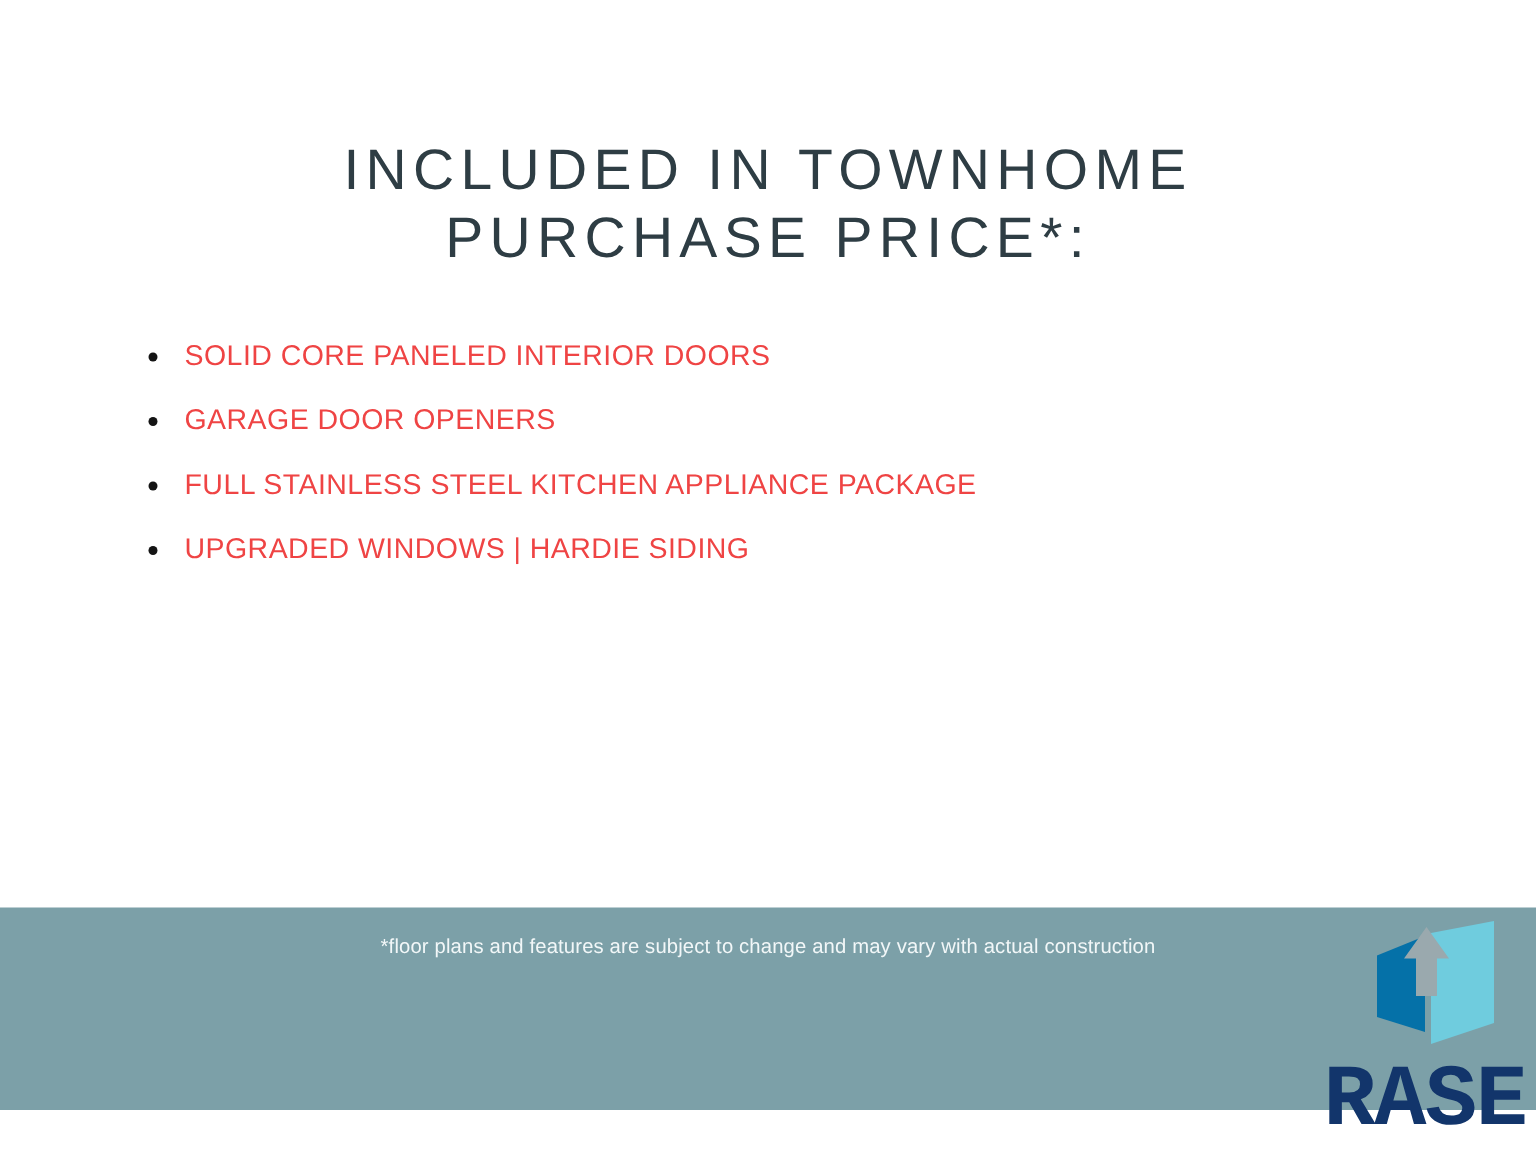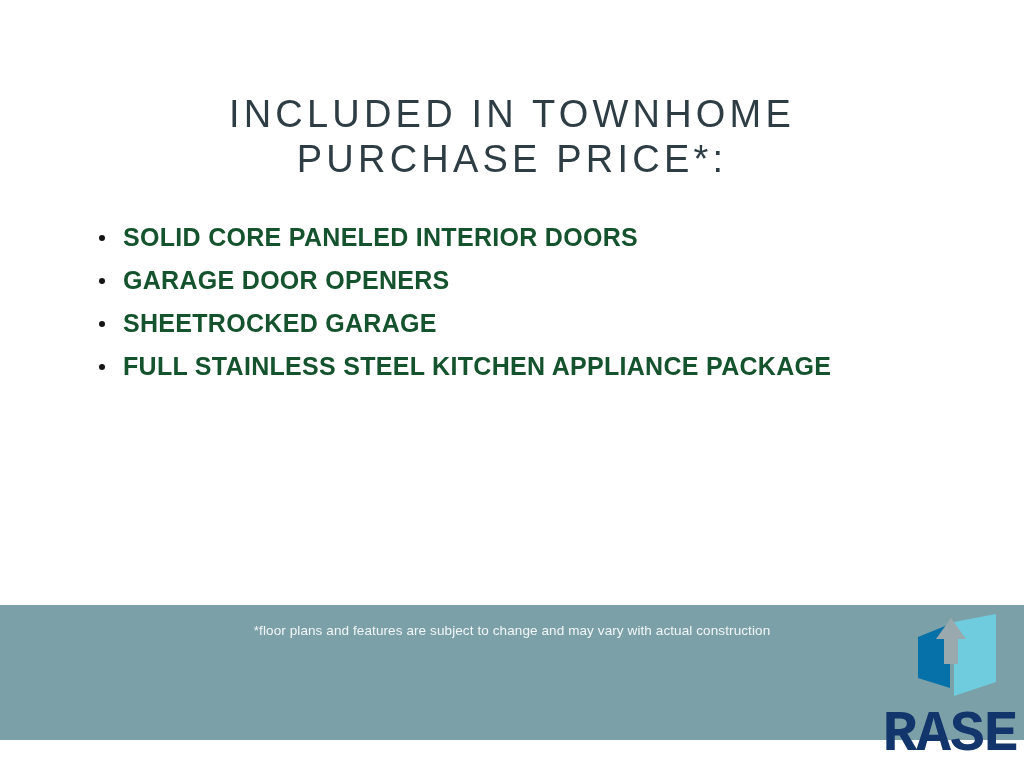--- a/index.html
+++ b/index.html
@@ -51,24 +51,24 @@
     list-style: none;
     margin: 0;
     padding: 0;
   }
   .bullet-item {
     position: relative;
     padding-left: 27px;
     height: 43px;
     line-height: 43px;
     font-family: "Liberation Sans", sans-serif;
-    font-size: 25px;
-    font-weight: 700;
+    font-size: 19px;
+    font-weight: 400;
     letter-spacing: 0.3px;
-    color: #14532d;
+    color: #ef4444;
     white-space: nowrap;
   }
   .bullet-item::before {
     content: "";
     position: absolute;
     left: 3px;
     top: 19px;
     width: 6px;
     height: 6px;
     border-radius: 50%;
@@ -134,22 +134,22 @@
 <div class="slide">
 
   <div class="title-block">
     <span class="title-line">INCLUDED IN TOWNHOME</span>
     <span class="title-line">PURCHASE PRICE*:</span>
   </div>
 
   <ul class="bullet-list">
     <li class="bullet-item">SOLID CORE PANELED INTERIOR DOORS</li>
     <li class="bullet-item">GARAGE DOOR OPENERS</li>
-    <li class="bullet-item">SHEETROCKED GARAGE</li>
     <li class="bullet-item">FULL STAINLESS STEEL KITCHEN APPLIANCE PACKAGE</li>
+    <li class="bullet-item">UPGRADED WINDOWS | HARDIE SIDING</li>
   </ul>
 
   <div class="footer-band"></div>
   <div class="footer-note">*floor plans and features are subject to change and may vary with actual construction</div>
 
   <div class="logo">
     <div class="logo-mark">
       <svg width="104" height="92" viewBox="0 0 104 92" xmlns="http://www.w3.org/2000/svg">
 
         <polygon points="14,25 46,12 46,76 14,66" fill="#0571a8"></polygon>

